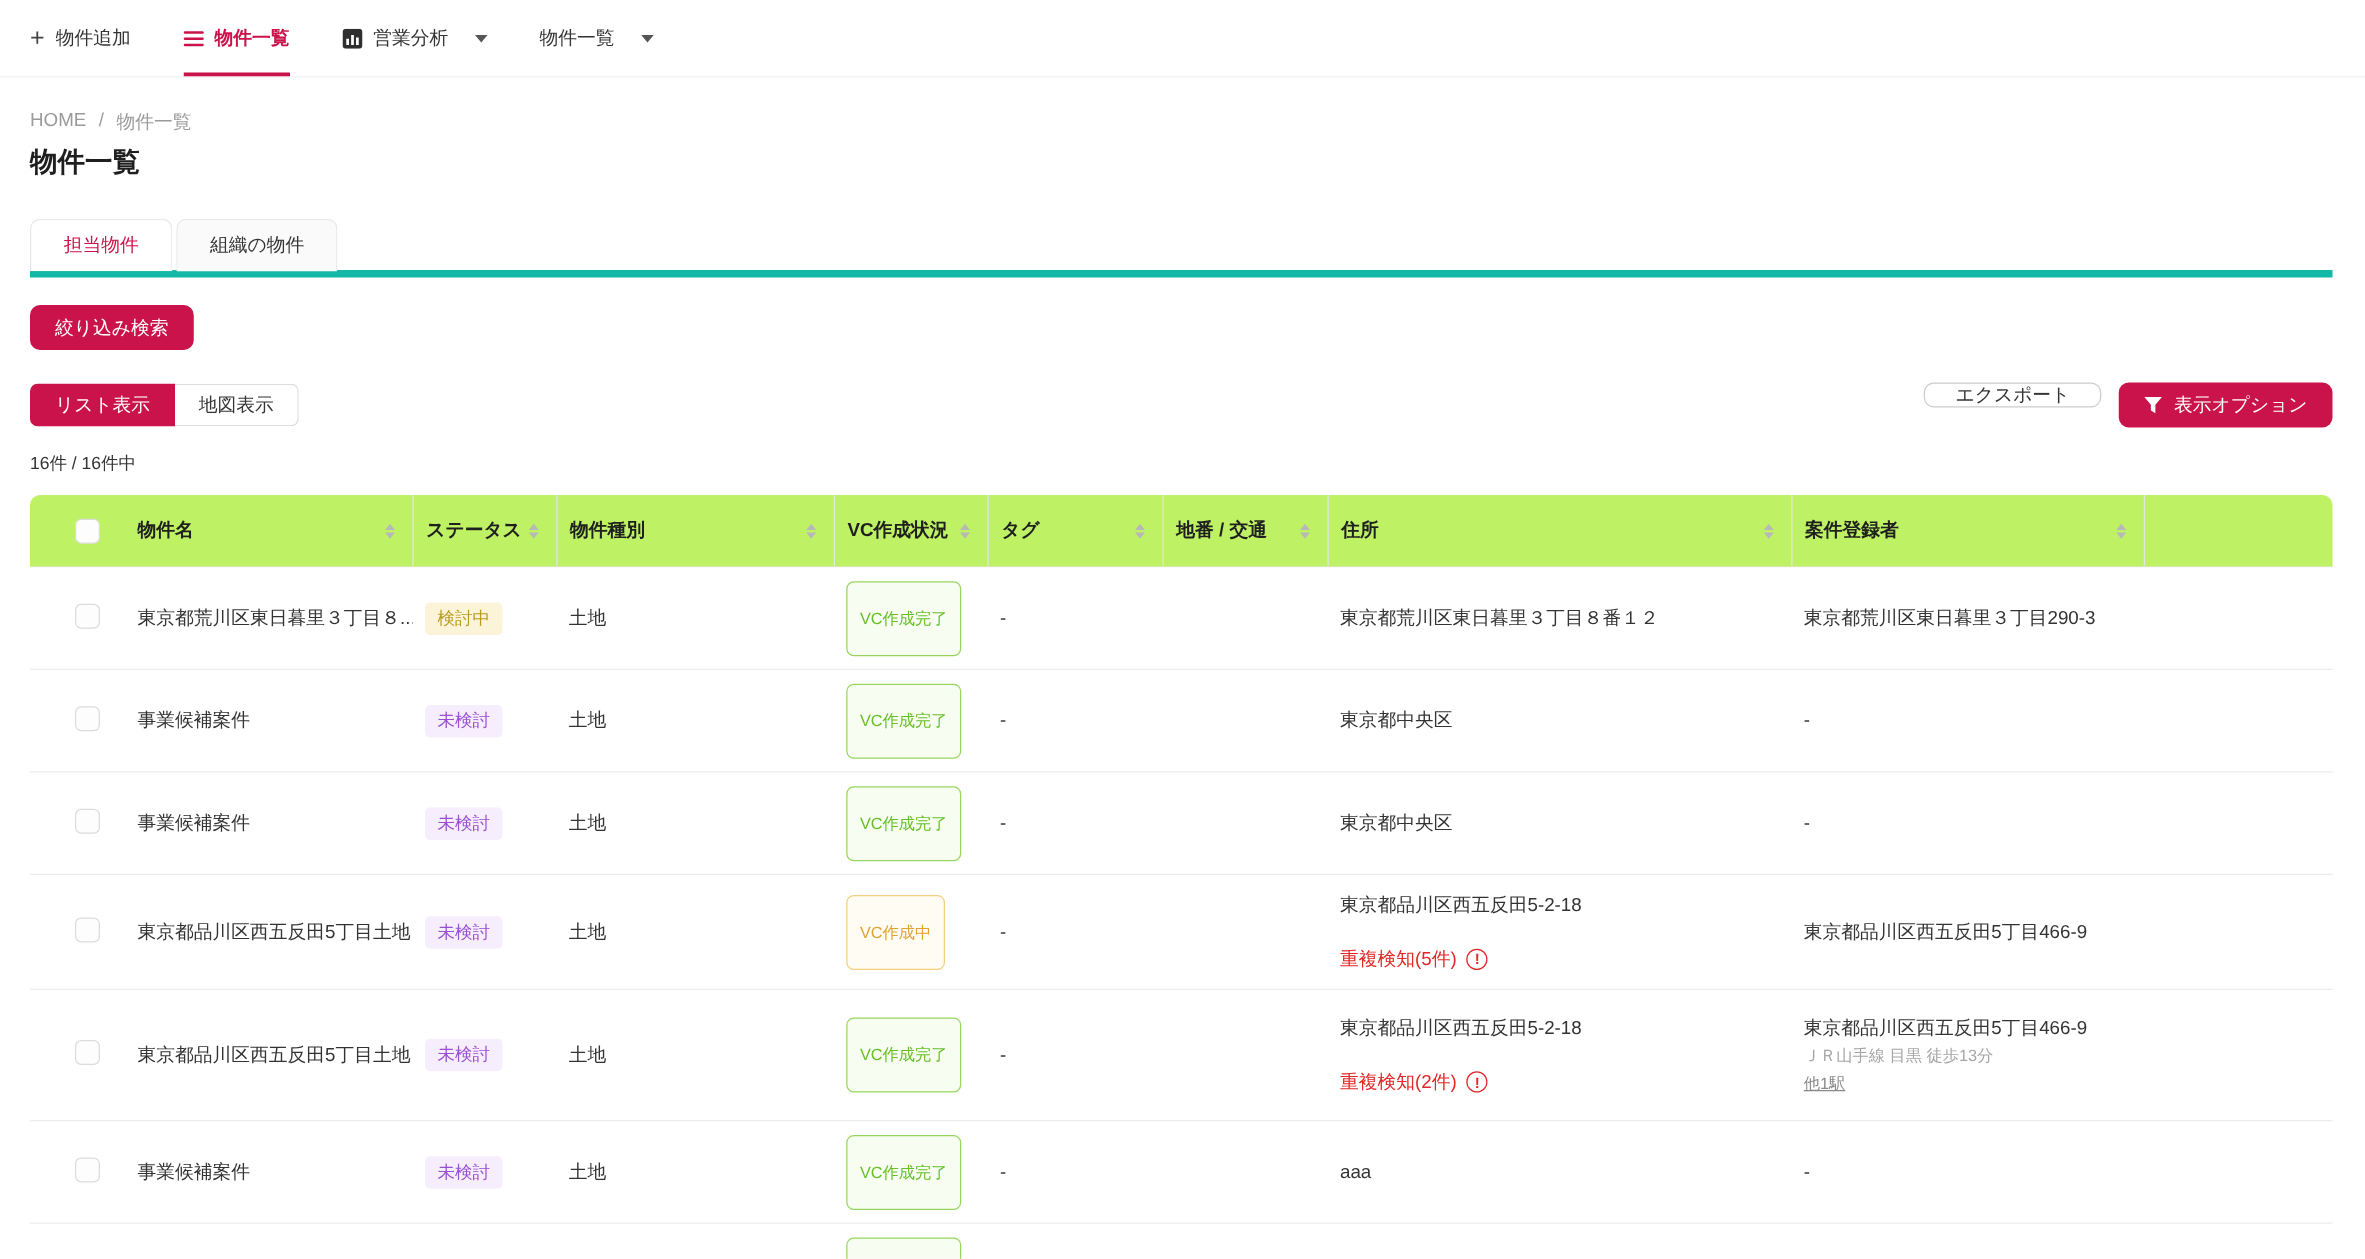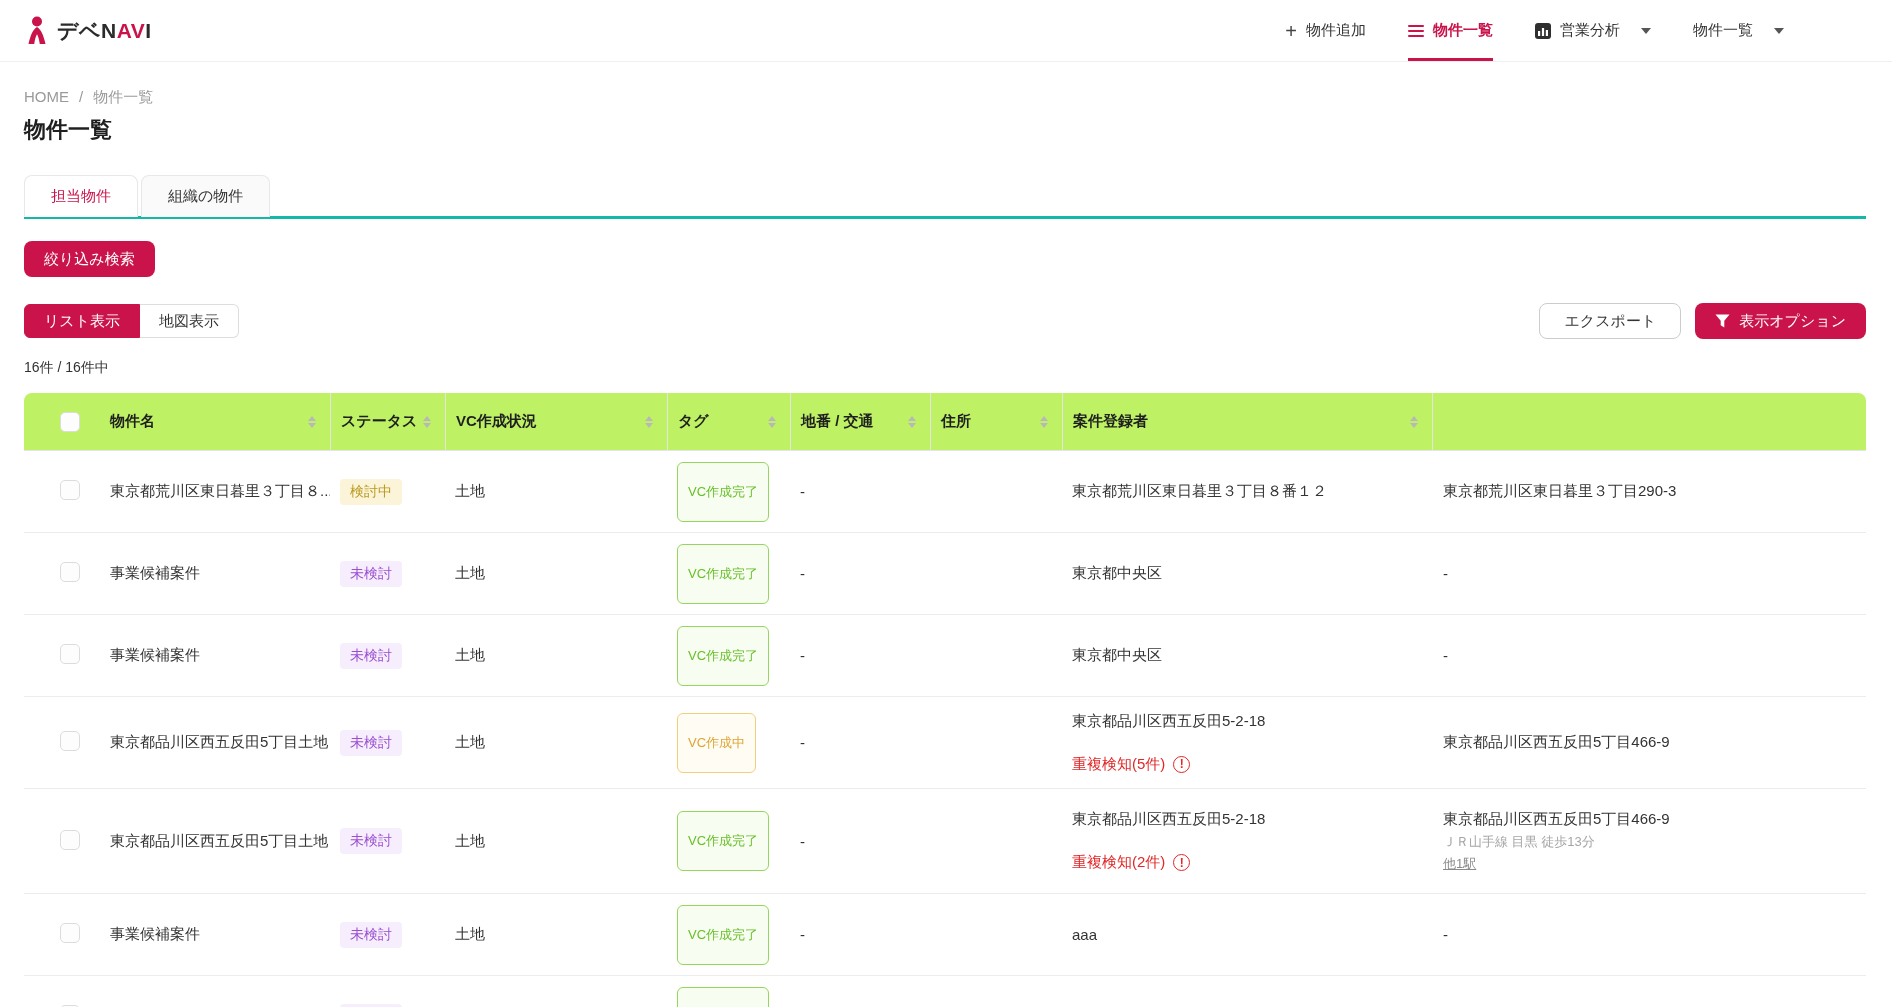--- a/index.html
+++ b/index.html
@@ -22,39 +22,39 @@
   .caret { width:0; height:0; border-left:5px solid transparent; border-right:5px solid transparent;
     border-top:6px solid #555; margin-left:12px; }
 
   
   .main { padding:0 26px 0 24px; }
   .breadcrumb { margin-top:26px; font-size:15px; color:#9a9a9a; display:flex; gap:10px; }
   .breadcrumb .crumb { cursor:pointer; }
   .page-title { margin-top:8px; font-size:22px; font-weight:700; color:#1f1f1f; }
 
   
-  .tabs { margin-top:30px; display:flex; border-bottom:3px solid #14b8a6; }
+  .tabs { margin-top:30px; display:flex; border-bottom:6px solid #14b8a6; }
   .tab { height:42px; padding:0 26px; display:flex; align-items:center; font-size:15px;
     background:#fafafa; color:#333; border:1px solid #e8e8e8; border-bottom:none;
     border-radius:8px 8px 0 0; margin-right:3px; margin-bottom:-1px; cursor:pointer; }
   .tab.active { background:#fff; color:#c9134a; border-bottom:1px solid #fff; }
 
   
   .btn-red { background:#c9134a; color:#fff; border:none; border-radius:8px; height:36px;
     padding:0 20px; font-size:15px; display:inline-flex; align-items:center; gap:9px; cursor:pointer;
     font-family:inherit; }
   .filter-search { margin-top:22px; }
   .toolbar { margin-top:26px; display:flex; justify-content:space-between; align-items:center; }
   .view-toggle { display:flex; }
   .toggle-btn { height:34px; padding:0 19px; font-size:15px; display:inline-flex; align-items:center;
     cursor:pointer; font-family:inherit; }
   .toggle-btn.on { background:#c9134a; color:#fff; border:1px solid #c9134a; border-radius:6px 0 0 6px; }
   .toggle-btn.off { background:#fff; color:#333; border:1px solid #ddd; border-left:none; border-radius:0 6px 6px 0; }
   .toolbar-right { display:flex; gap:14px; }
-  .btn-outline { background:#fff; border:1px solid #ccc; border-radius:8px; height:36px; padding:0 24px;
+  .btn-outline { background:#fff; border:1px solid #ccc; border-radius:8px; height:20px; padding:0 24px;
     font-size:15px; color:#333; display:inline-flex; align-items:center; cursor:pointer; font-family:inherit; }
 
   .count { margin-top:20px; font-size:14px; color:#333; }
 
   
   .table { margin-top:16px; --cols:76px 230px 115px 222px 123px 140px 132px 371px 283px 1fr; }
   .thead { display:grid; grid-template-columns:var(--cols); background:#bef264;
     border-radius:8px 8px 0 0; height:58px; border-bottom:1px solid #e5e5e5; }
   .th { display:flex; align-items:center; justify-content:space-between; padding:0 14px 0 10px;
     font-size:15px; font-weight:700; color:#1f1f1f; }
@@ -86,27 +86,20 @@
   .warn-icon { width:17px; height:17px; border:1.5px solid #e12727; border-radius:50%;
     color:#e12727; font-size:12px; font-weight:700; display:inline-flex; align-items:center;
     justify-content:center; line-height:1; }
   .transport { font-size:13px; color:#a5a5a5; }
   .more-stations { font-size:13px; color:#8a8a8a; text-decoration:underline; cursor:pointer; }
 </style>
 </head>
 <body>
 
 <header class="app-header">
-  <div class="logo">
-    <svg width="26" height="30" viewBox="0 0 26 30">
-      <circle cx="13" cy="5.5" r="5" fill="#c9134a"></circle>
-      <path d="M13 11 C9 13.5 6.5 19 4.5 28 L10.2 28 C11 23 12 19.5 13 18.2 C14 19.5 15 23 15.8 28 L21.5 28 C19.5 19 17 13.5 13 11 Z" fill="#c9134a"></path>
-    </svg>
-    <span class="logo-text"><span>デベN</span><span class="accent">AV</span><span>I</span></span>
-  </div>
   <nav class="main-nav">
     <a class="nav-item">
       <span class="plus-glyph">+</span>
       <span>物件追加</span>
     </a>
     <a class="nav-item active">
       <span class="list-icon">
           <i></i>
           <i></i>
           <i></i>
@@ -176,20 +169,27 @@
           </span>
         </div>
       <div class="th bordered">
           <span>ステータス</span>
           <span class="sort">
             <i class="up"></i>
             <i class="down"></i>
           </span>
         </div>
       <div class="th bordered">
+          <span>物件種別</span>
+          <span class="sort">
+            <i class="up"></i>
+            <i class="down"></i>
+          </span>
+        </div>
+      <div class="th bordered">
           <span>VC作成状況</span>
           <span class="sort">
             <i class="up"></i>
             <i class="down"></i>
           </span>
         </div>
       <div class="th bordered">
           <span>タグ</span>
           <span class="sort">
             <i class="up"></i>

